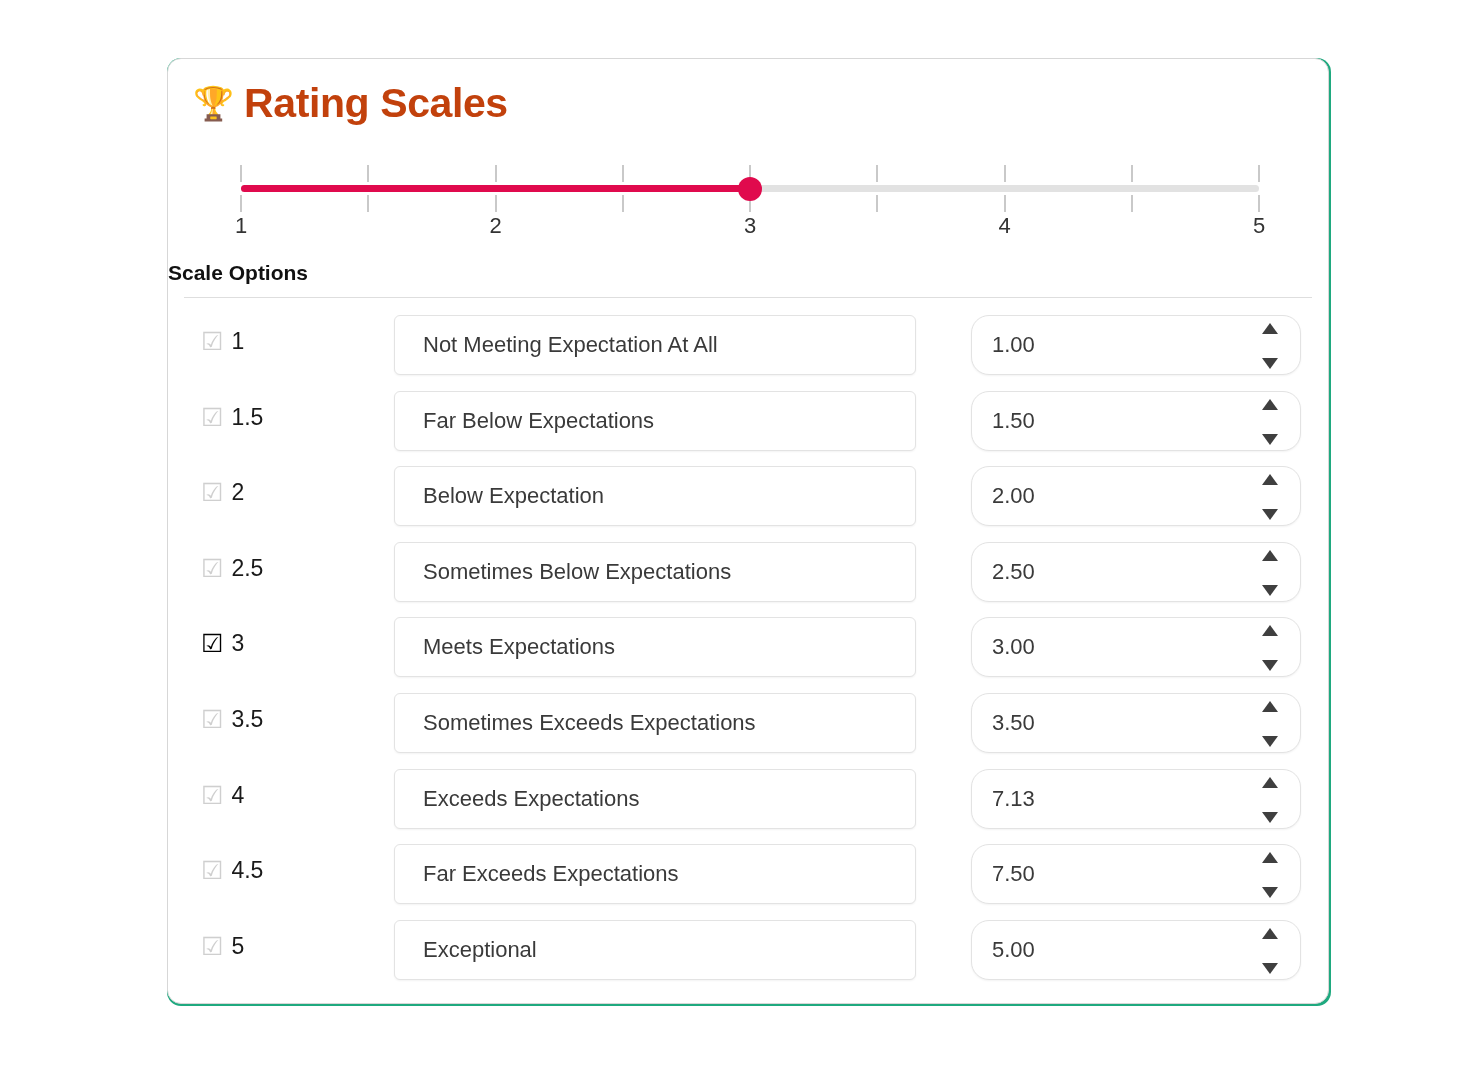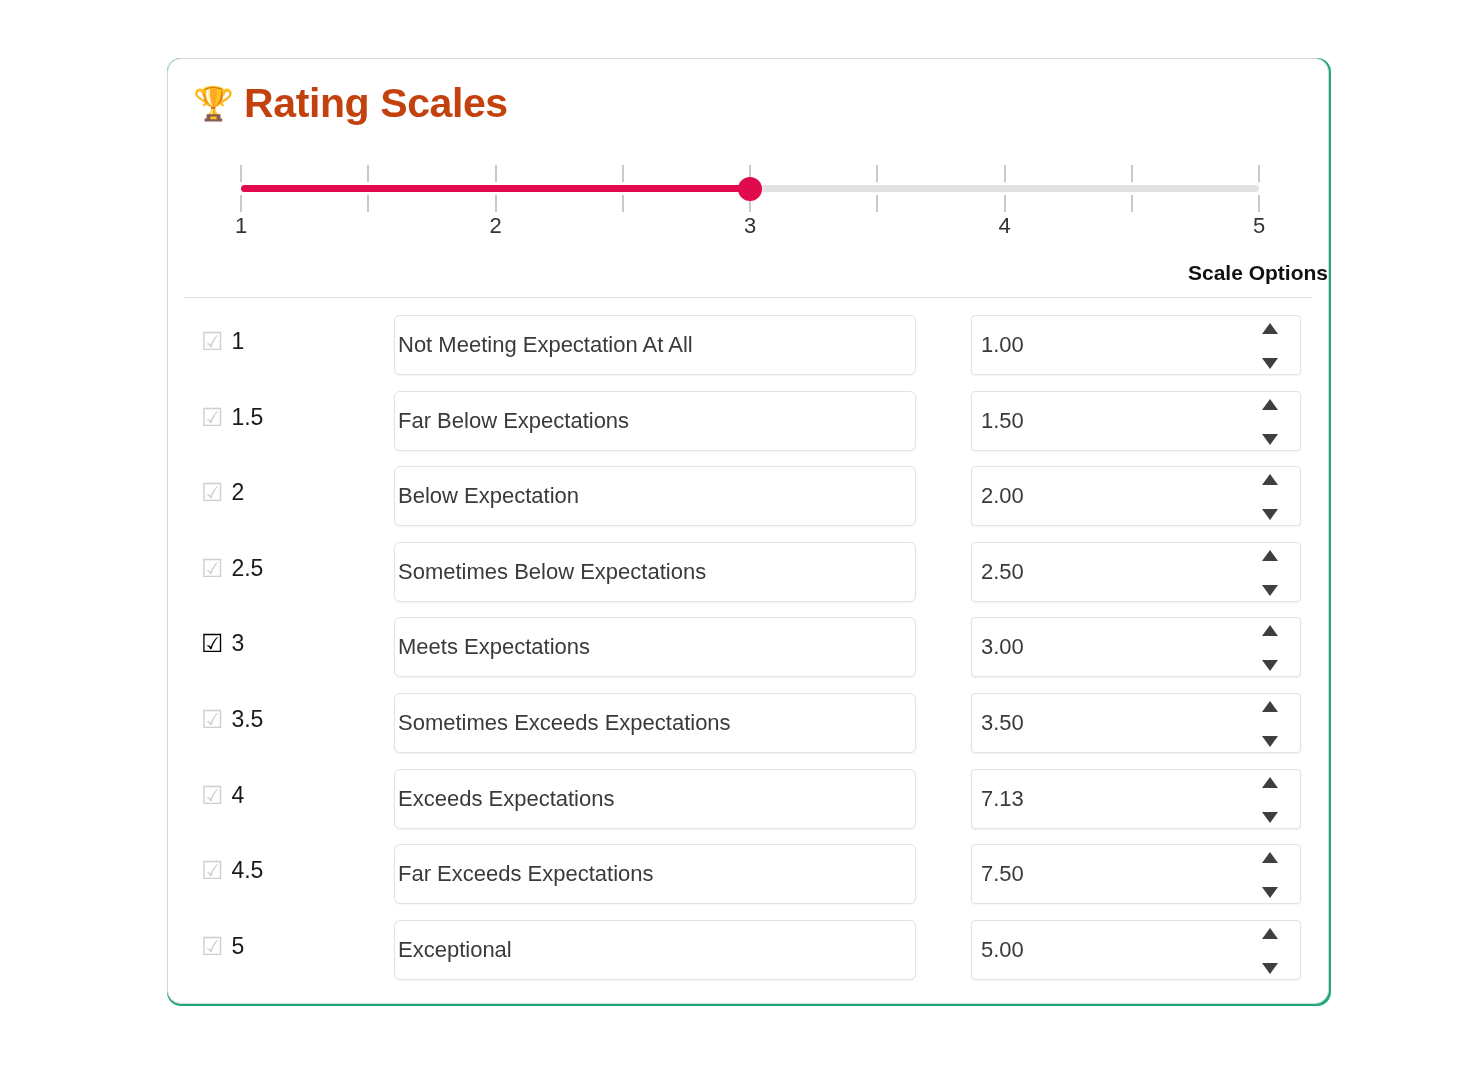--- a/index.html
+++ b/index.html
@@ -109,21 +109,21 @@
     transform: translateX(-50%);
     line-height: 1;
   }
 
   
   .section-heading {
     position: absolute;
     left: 0;
     top: 202px;
     width: 100%;
-    text-align: right;
+    text-align: left;
     font-size: 21px;
     font-weight: 700;
     color: #111111;
   }
   .divider {
     position: absolute;
     left: 16px;
     top: 238px;
     width: 1128px;
     height: 1px;
@@ -168,39 +168,39 @@
     top: 0px;
     width: 522px;
     height: 60px;
     background: #ffffff;
     border: 1px solid #e3e3e3;
     border-radius: 6px;
     box-sizing: border-box;
     box-shadow: 0 1px 2px rgba(0,0,0,0.05);
     display: flex;
     align-items: center;
-    padding-left: 3px;
+    padding-left: 28px;
     font-size: 22px;
     color: #3a3a3a;
   }
 
   .value-field {
     position: absolute;
     left: 803px;
     top: 0px;
     width: 330px;
     height: 60px;
     background: #ffffff;
     border: 1px solid #e3e3e3;
-    border-radius: 4px;
+    border-radius: 18px;
     box-sizing: border-box;
     box-shadow: 0 1px 2px rgba(0,0,0,0.05);
     display: flex;
     align-items: center;
-    padding-left: 9px;
+    padding-left: 20px;
     font-size: 22px;
     color: #3a3a3a;
   }
   .spinner {
     position: absolute;
     right: 22px;
     top: 7px;
     width: 16px;
     height: 46px;
     display: flex;

